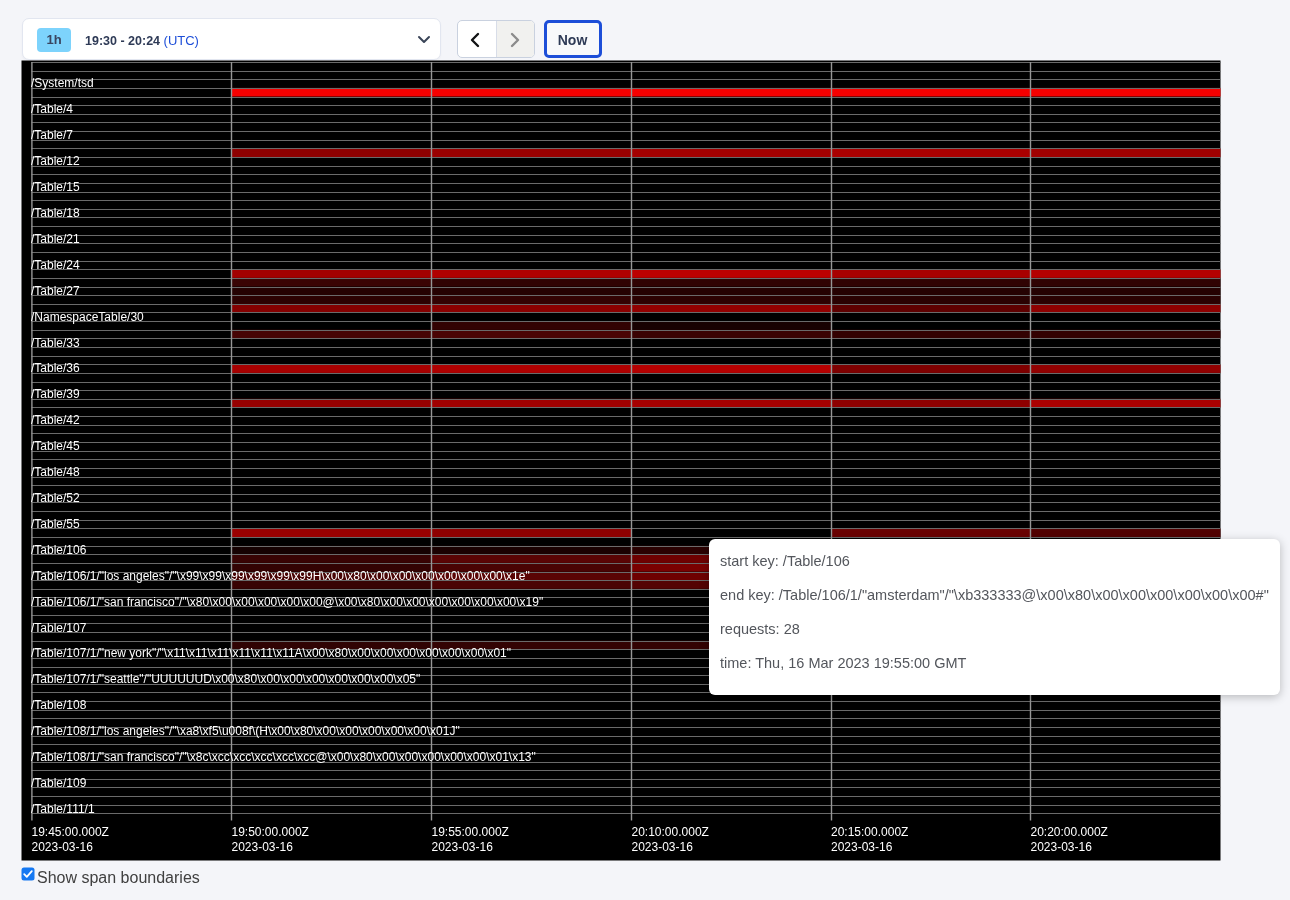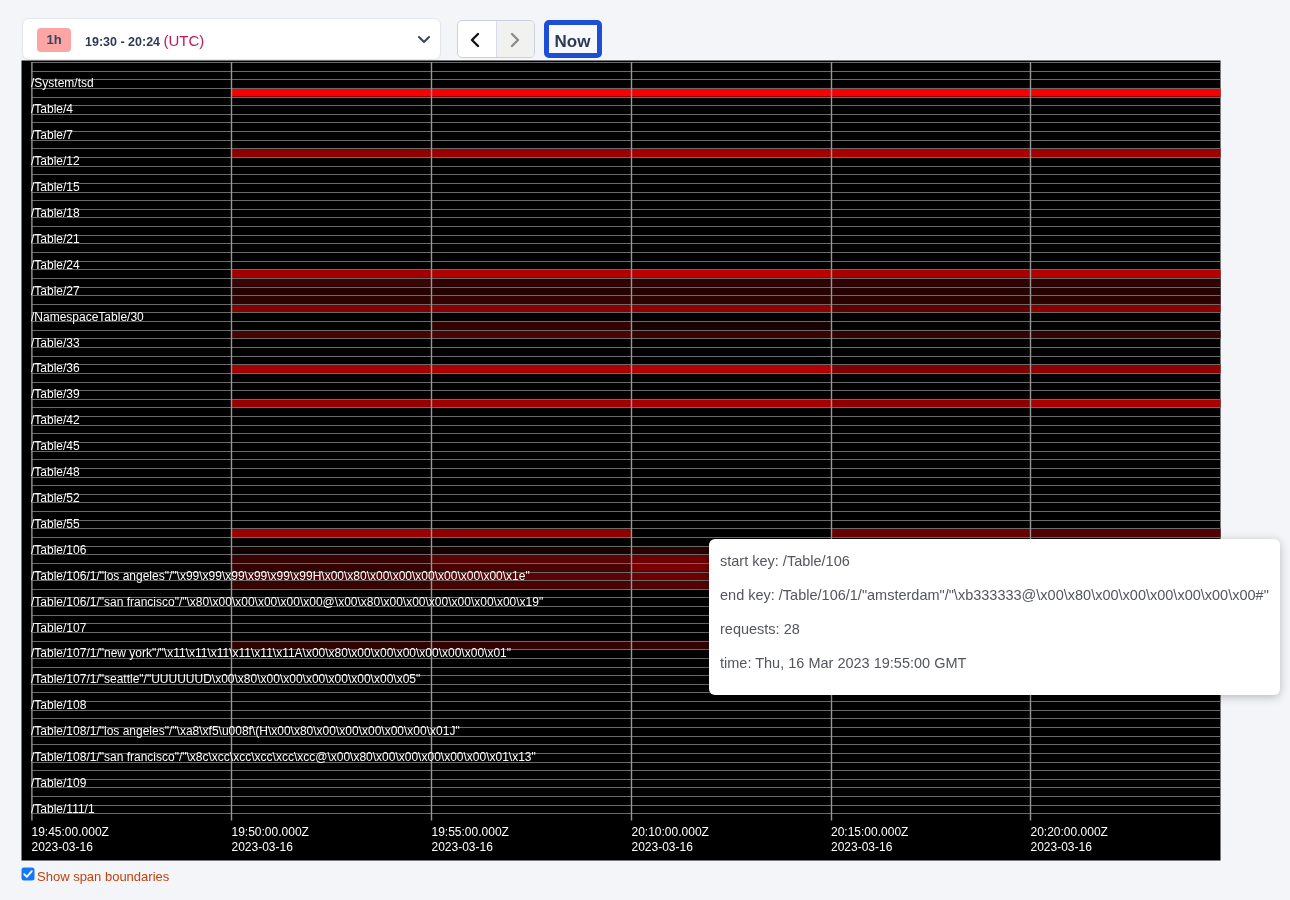--- a/index.html
+++ b/index.html
@@ -1,32 +1,32 @@
 <!DOCTYPE html>
 <html><head><meta charset="utf-8"><title>Key Visualizer</title><style>
 *{margin:0;padding:0;box-sizing:border-box}
 html,body{width:1290px;height:900px;background:#f4f5f9;font-family:"Liberation Sans",sans-serif;position:relative;overflow:hidden}
 .abs{position:absolute}
 </style></head><body>
 <div class="abs" style="left:21.5px;top:18px;width:419px;height:42px;background:#fff;border:1px solid #e2e6f0;border-radius:7px;box-shadow:0 1px 2px rgba(40,50,80,0.04)"></div>
-<div class="abs" style="left:37px;top:28px;width:34px;height:23.5px;background:#fca5a5;border-radius:4px;color:#394560;font-size:13px;font-weight:bold;text-align:center;line-height:23.5px">1h</div>
-<div class="abs" style="left:85px;top:31.5px;height:18px;line-height:18px;font-size:12.5px;color:#2e3a56"><b>19:30 - 20:24</b> <span style="color:#be185d;font-size:15px">(UTC)</span></div>
+<div class="abs" style="left:37px;top:28px;width:34px;height:23.5px;background:#7dd3fc;border-radius:4px;color:#394560;font-size:13px;font-weight:bold;text-align:center;line-height:23.5px">1h</div>
+<div class="abs" style="left:85px;top:31.5px;height:18px;line-height:18px;font-size:12.5px;color:#2e3a56"><b>19:30 - 20:24</b> <span style="color:#1d4ed8;font-size:13px">(UTC)</span></div>
 <svg class="abs" style="left:417px;top:35px" width="14" height="9" viewBox="0 0 14 9">
     <path d="M2 2 L7 7 L12 2" stroke="#3a4558" stroke-width="2" fill="none" stroke-linecap="round" stroke-linejoin="round"></path>
   </svg>
 <div class="abs" style="left:457px;top:20px;width:77.5px;height:38px;border:1px solid #c9d1df;border-radius:5px;background:#fff;overflow:hidden">
   <div class="abs" style="left:38.2px;top:0;width:39.3px;height:38px;background:#f1f1ef;border-left:1px solid #d8dde8"></div>
   <svg class="abs" style="left:12px;top:11px" width="10" height="16" viewBox="0 0 10 16">
       <path d="M8 2 L2 8 L8 14" stroke="#121315" stroke-width="2.4" fill="none" stroke-linecap="round" stroke-linejoin="round"></path>
     </svg>
   <svg class="abs" style="left:52px;top:11px" width="10" height="16" viewBox="0 0 10 16">
       <path d="M2 2 L8 8 L2 14" stroke="#8c8c8c" stroke-width="2.4" fill="none" stroke-linecap="round" stroke-linejoin="round"></path>
     </svg>
 </div>
-<div class="abs" style="left:543.5px;top:20px;width:58px;height:38px;border:5px solid #1d4ed8;border-radius:5px;background:#f8f9fb;color:#2e3a56;font-weight:bold;font-size:17px;text-align:center;line-height:34.5px">Now</div>
+<div class="abs" style="left:543.5px;top:20px;width:58px;height:38px;border:3px solid #1d4ed8;border-radius:5px;background:#f8f9fb;color:#2e3a56;font-weight:bold;font-size:14px;text-align:center;line-height:34.5px">Now</div>
 <svg class="abs" style="left:0;top:0;opacity:0.999" width="1290" height="900" viewBox="0 0 1290 900">
 <rect x="21.5" y="60.5" width="1199" height="800" fill="#000"></rect>
 <rect x="231.5" y="87.91" width="200.0" height="8.64" fill="#f60000"></rect>
 <rect x="431.5" y="87.91" width="200.0" height="8.64" fill="#f60000"></rect>
 <rect x="631.5" y="87.91" width="199.5" height="8.64" fill="#f60000"></rect>
 <rect x="831.0" y="87.91" width="199.5" height="8.64" fill="#f60000"></rect>
 <rect x="1030.5" y="87.91" width="190.0" height="8.64" fill="#f60000"></rect>
 <rect x="231.5" y="148.37" width="200.0" height="8.64" fill="#8e0000"></rect>
 <rect x="431.5" y="148.37" width="200.0" height="8.64" fill="#9a0000"></rect>
 <rect x="631.5" y="148.37" width="199.5" height="8.64" fill="#a40000"></rect>
@@ -146,12 +146,12 @@
 </svg>
 <div class="abs" style="left:709px;top:538.5px;width:571px;height:156.5px;background:#fff;border-radius:6px;box-shadow:0 2px 10px rgba(0,0,0,0.25);z-index:5"></div>
 <div class="abs" style="left:720px;top:544px;font-size:14.5px;color:#53565c;z-index:6;line-height:34px;white-space:pre">start key: /Table/106
 end key: /Table/106/1/"amsterdam"/"\xb333333@\x00\x80\x00\x00\x00\x00\x00\x00#"
 requests: 28
 time: Thu, 16 Mar 2023 19:55:00 GMT</div>
 <svg class="abs" style="left:21px;top:867px" width="14" height="14" viewBox="0 0 14 14">
     <rect x="0.5" y="0.5" width="13" height="13" rx="2.5" fill="#1578f2"></rect>
     <path d="M3.2 7.2 L5.8 9.8 L10.8 4.2" stroke="#fff" stroke-width="1.8" fill="none" stroke-linecap="round" stroke-linejoin="round"></path>
   </svg>
-<div class="abs" style="left:37px;top:869px;font-size:13px;color:#c2410c">Show span boundaries</div>
+<div class="abs" style="left:37px;top:869px;font-size:16px;color:#404040">Show span boundaries</div>
 </body></html>

